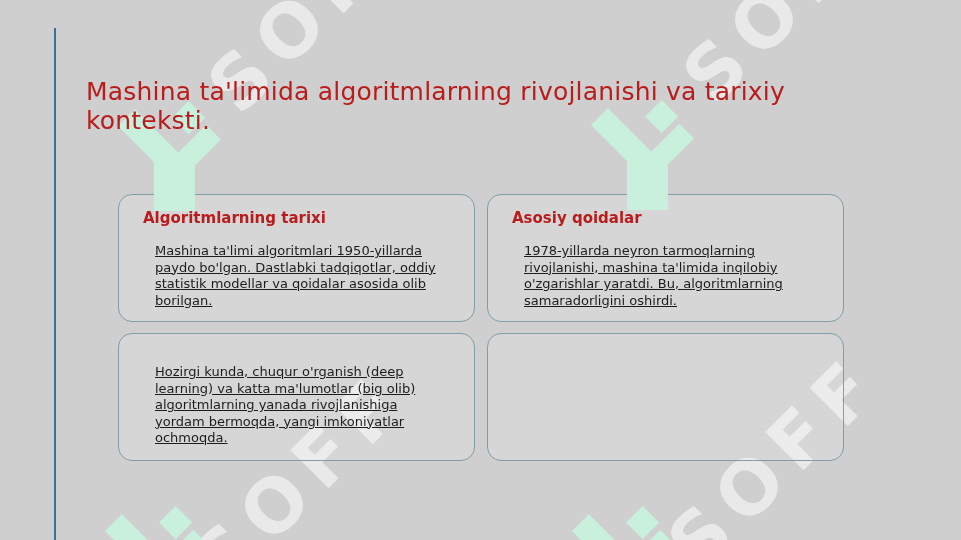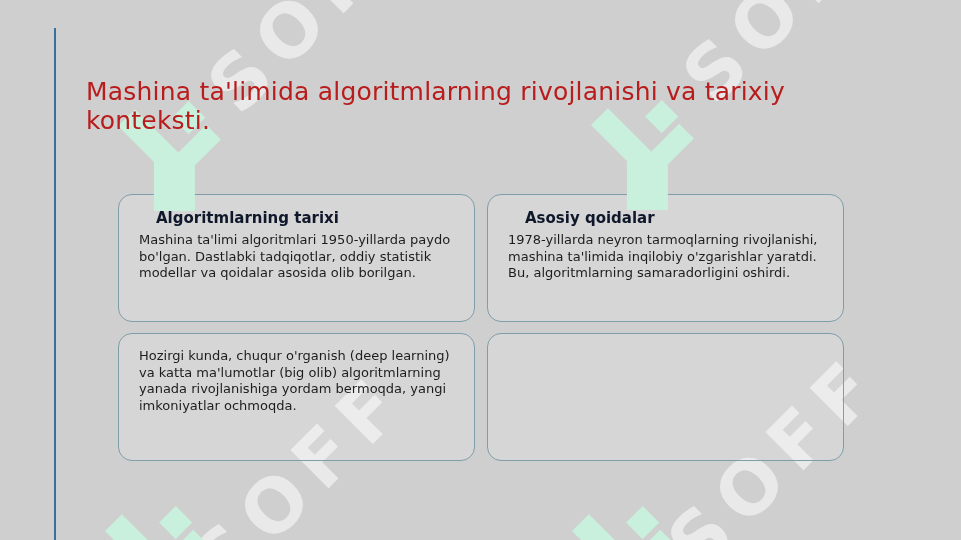--- a/index.html
+++ b/index.html
@@ -72,30 +72,31 @@
   .card {
     box-sizing: border-box;
     height: 128px;
     border: 1px solid #7f9ea9;
     border-radius: 14px;
     background: rgba(255,255,255,0.15);
     padding: 14px 20px 8px;
     overflow: hidden;
   }
   .card h2 {
-    margin: 0 0 5px 17px;
+    margin: 0 0 5px 4px;
     font-size: 15px;
     font-weight: 700;
-    color: #0f172a;
+    color: #b91c1c;
   }
   .card p {
-    margin: 0;
+    margin: 16px;
     font-size: 13px;
     line-height: 16.5px;
     color: #1d1d1d;
+    text-decoration: underline;
   }
 </style>
 </head>
 <body>
 
 <div class="slide">
 
   <div class="wm wm1">SOFF</div>
   <div class="wm wm2">SOFF</div>
   <div class="wm wm3">SOFF</div>

